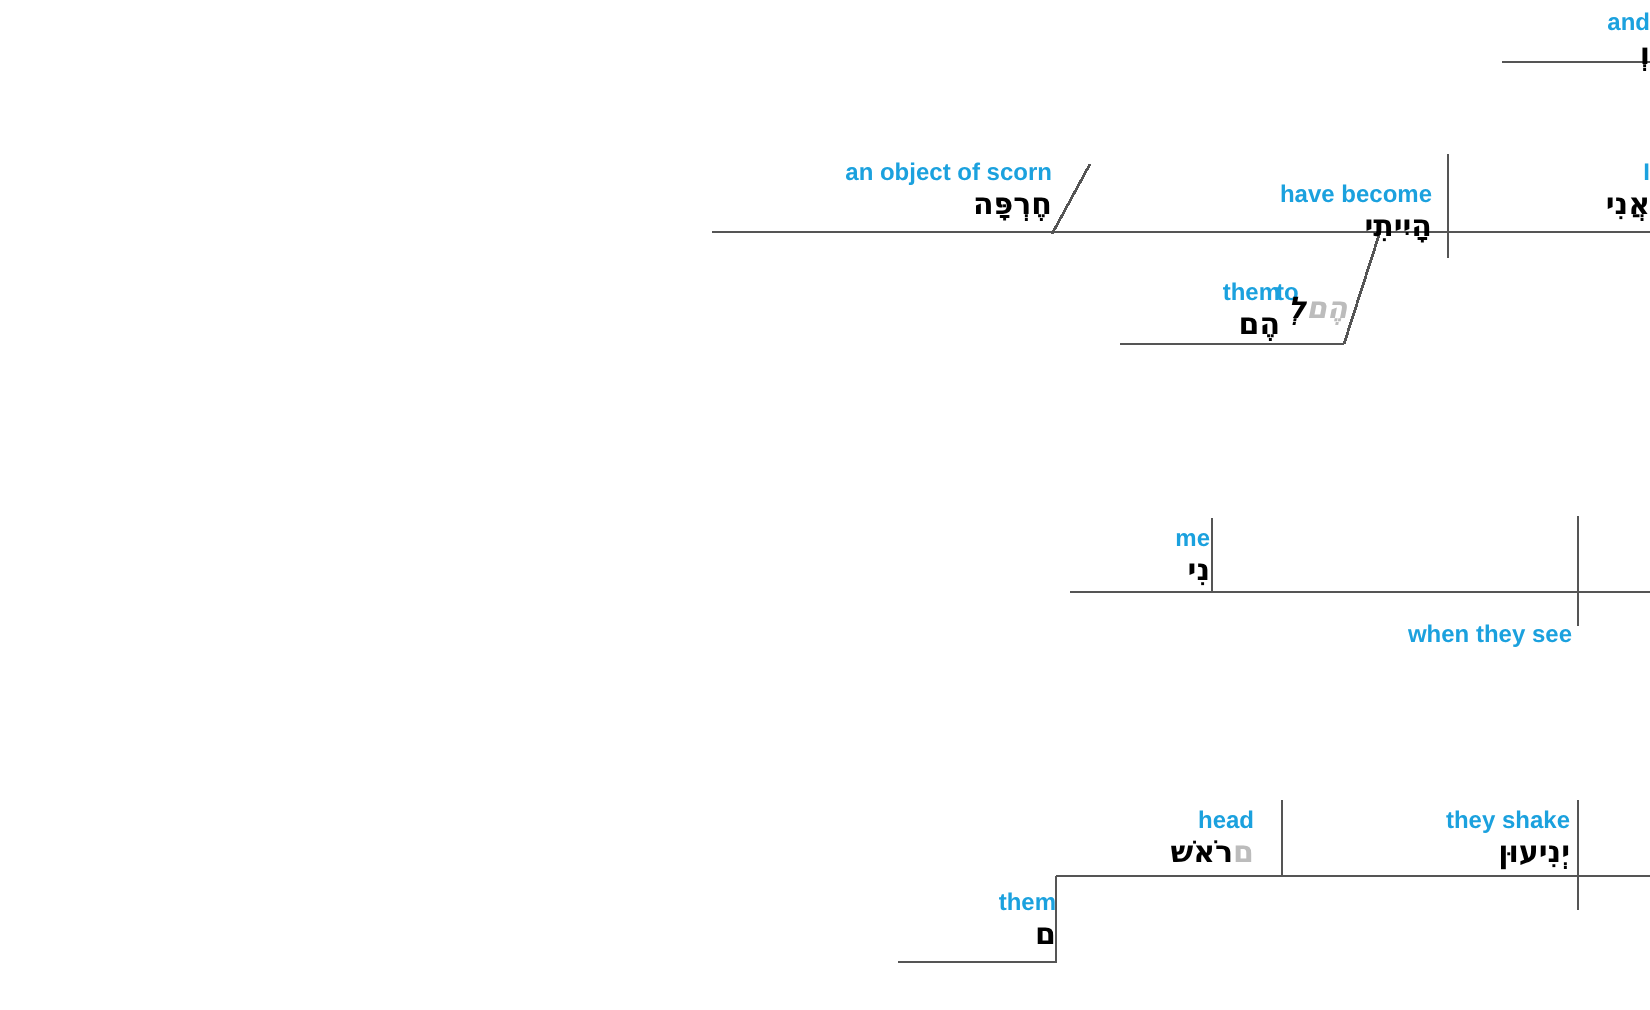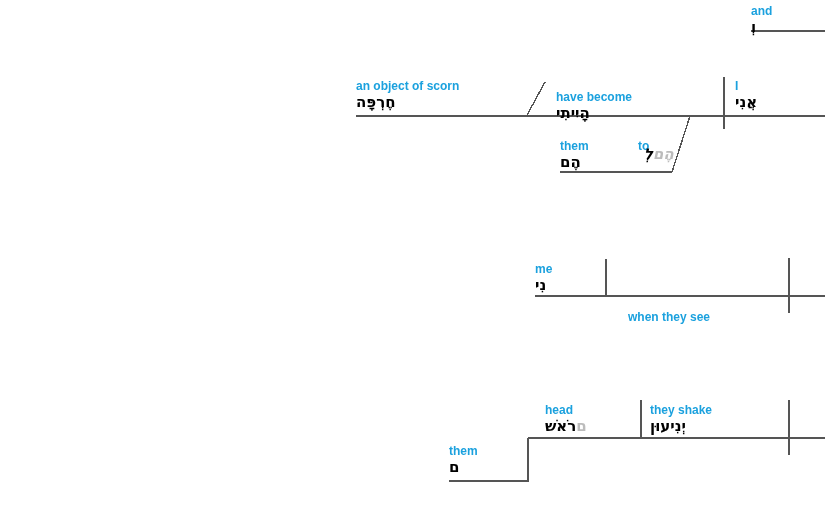--- a/index.html
+++ b/index.html
@@ -11,21 +11,21 @@
     overflow:hidden;
     position:relative;
   }
   #diagram{
     position:absolute;
     left:0;top:0;
     width:825px;height:505px;
   }
   .unit{
     position:absolute;
-    text-align:left;
+    text-align:right;
     white-space:nowrap;
   }
   .gloss{
     color:#1ba1de;
     font-size:12px;
     font-weight:bold;
     line-height:14px;
     letter-spacing:0px;
   }
   .heb{

